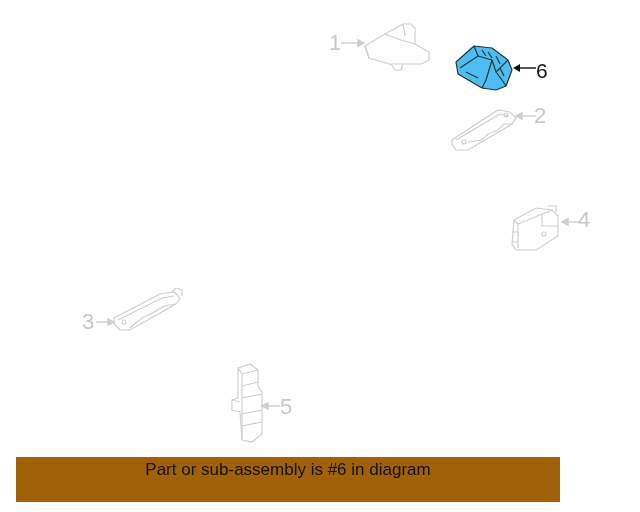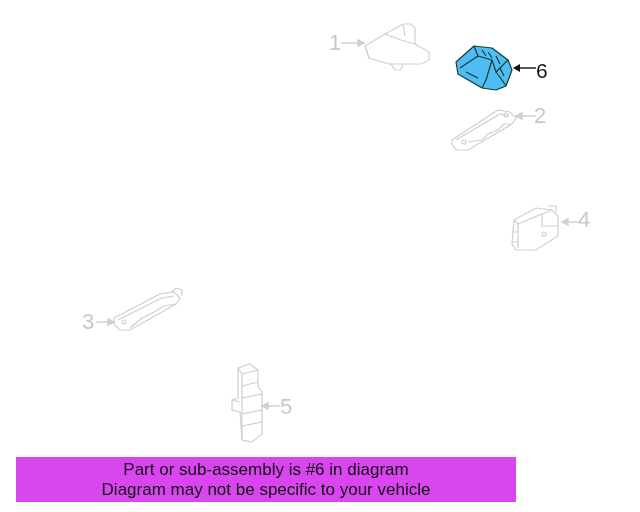--- a/index.html
+++ b/index.html
@@ -1,21 +1,21 @@
 <!DOCTYPE html>
 <html><head>
   <meta charset="utf-8">
   <style>
     html, body { margin: 0; padding: 0; background: #ffffff; }
     body { width: 640px; height: 512px; position: relative; overflow: hidden; font-family: "Liberation Sans", sans-serif; }
     .diagram { position: absolute; left: 0; top: 0; width: 640px; height: 456px; }
     .callout { position: absolute; font-family: "Liberation Sans", sans-serif; font-size: 22px; color: #c8c8c8; line-height: 1; }
     .callout.active { color: #111111; font-size: 21px; }
     .part { position: absolute; }
-    .banner { position: absolute; left: 16px; top: 457px; width: 500px; height: 45px; background: #d946ef; text-align: center; color: #111; font-size: 17px; line-height: 20px; padding-top: 3px; box-sizing: border-box; font-family: "Liberation Sans", sans-serif; }
+    .banner { position: absolute; left: 16px; top: 457px; width: 544px; height: 45px; background: #a16207; text-align: center; color: #111; font-size: 17px; line-height: 20px; padding-top: 3px; box-sizing: border-box; font-family: "Liberation Sans", sans-serif; }
     .banner div { white-space: nowrap; }
   </style>
 </head>
 <body>
 
 <div class="diagram">
 
   <svg class="part" style="left:325px;top:14px;" width="110" height="60" viewBox="0 0 110 60">
     <g fill="none" stroke="#cfcfcf" stroke-width="1.2">
       <path d="M40 32 L60 20 L78 10 L86 10 L90 14 L90 30 L104 38 L104 46 L96 50 L64 50 L44 44 Z"></path>
@@ -106,14 +106,13 @@
     <g stroke="#cfcfcf" stroke-width="1.4" fill="#cfcfcf">
       <line x1="38" y1="44" x2="52" y2="44"></line>
       <path d="M34 44 L40 41 L40 47 Z"></path>
     </g>
   </svg>
   <span class="callout" style="left:280px;top:396px;">5</span>
 </div>
 
 <div class="banner">
   <div>Part or sub-assembly is #6 in diagram</div>
-  <div>Diagram may not be specific to your vehicle</div>
 </div>
 
 </body></html>

